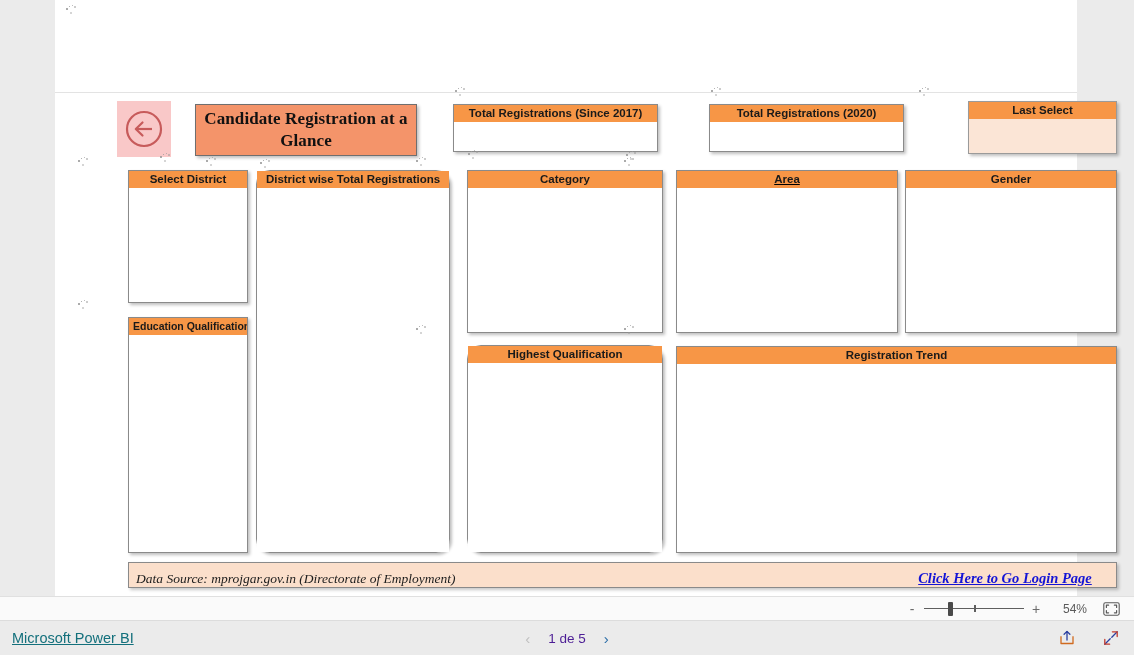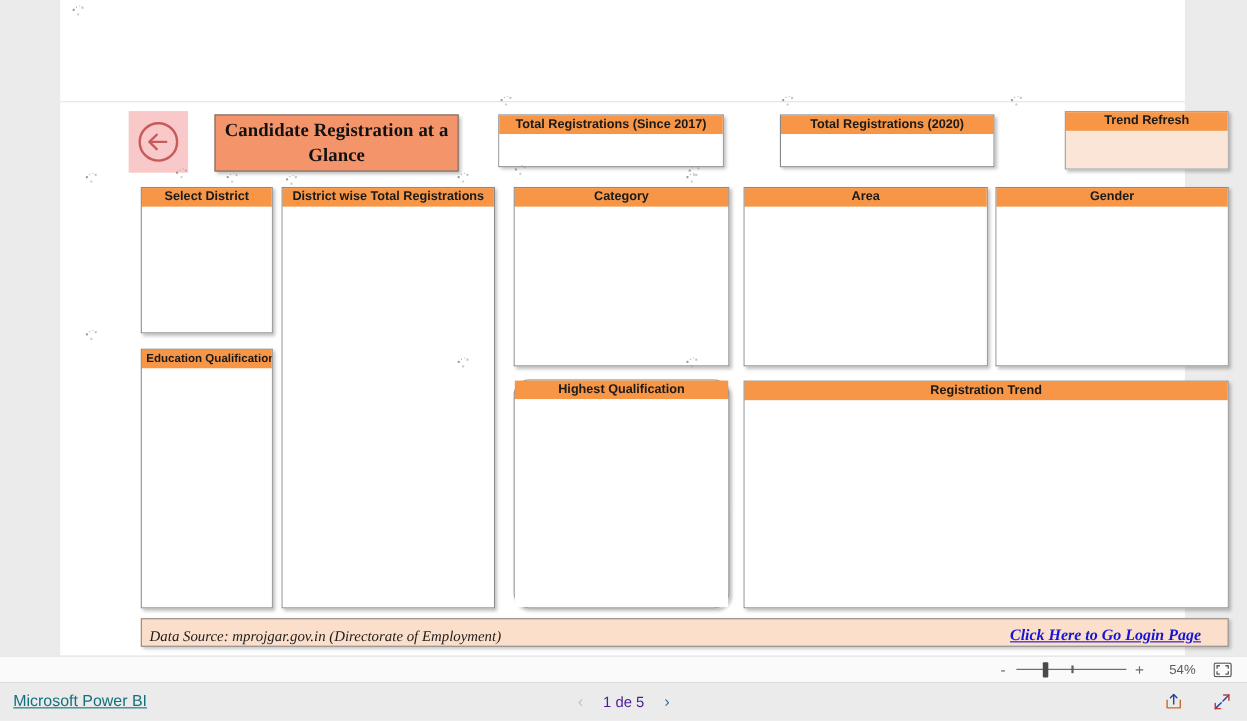--- a/index.html
+++ b/index.html
@@ -135,27 +135,27 @@
   #kpi-total-since { left: 398px; top: 104px; width: 205px; height: 48px; }
   #kpi-total-2020  { left: 654px; top: 104px; width: 195px; height: 48px; }
   #kpi-last-refresh{ left: 913px; top: 101px; width: 149px; height: 53px; border-color:#9a9a9a; }
   #kpi-total-since .widget-body, #kpi-total-2020 .widget-body { height: 29px; }
   #kpi-last-refresh .widget-body { height: 34px; }
 
   
   #panel-select-district { left: 73px;  top: 170px; width: 120px; height: 133px; }
   #panel-select-district .widget-body { height: 114px; }
 
-  #panel-district-totals { left: 201px; top: 170px; width: 194px; height: 383px; }
+  #panel-district-totals { left: 201px; top: 170px; width: 194px; height: 383px; border-radius: 14px; }
   #panel-district-totals .widget-body { height: 364px; }
 
   #panel-category { left: 412px; top: 170px; width: 196px; height: 163px; }
   #panel-category .widget-body { height: 144px; }
 
-  #panel-area { left: 621px; top: 170px; width: 222px; height: 163px; }
+  #panel-area { left: 621px; top: 170px; width: 222px; height: 163px; text-decoration: underline; }
   #panel-area .widget-body { height: 144px; }
 
   #panel-gender { left: 850px; top: 170px; width: 212px; height: 163px; }
   #panel-gender .widget-body { height: 144px; }
 
   
   #panel-education { left: 73px; top: 317px; width: 120px; height: 236px; }
   #panel-education .widget-body { height: 217px; }
   #panel-education .widget-header { font-size: 10.5px; }
 
@@ -379,21 +379,21 @@
     </div>
     <div class="spinner" style="left:570px; top:150px;">
       <i></i>
         <i></i>
         <i></i>
         <i></i>
         <i></i>
     </div>
 
     <div class="widget" id="kpi-last-refresh">
-      <div class="widget-header">Trend Refresh</div>
+      <div class="widget-header">Last Select</div>
       <div class="widget-body peach"></div>
     </div>
     <div class="spinner" style="left:863px; top:86px;">
       <i></i>
         <i></i>
         <i></i>
         <i></i>
         <i></i>
     </div>
 

